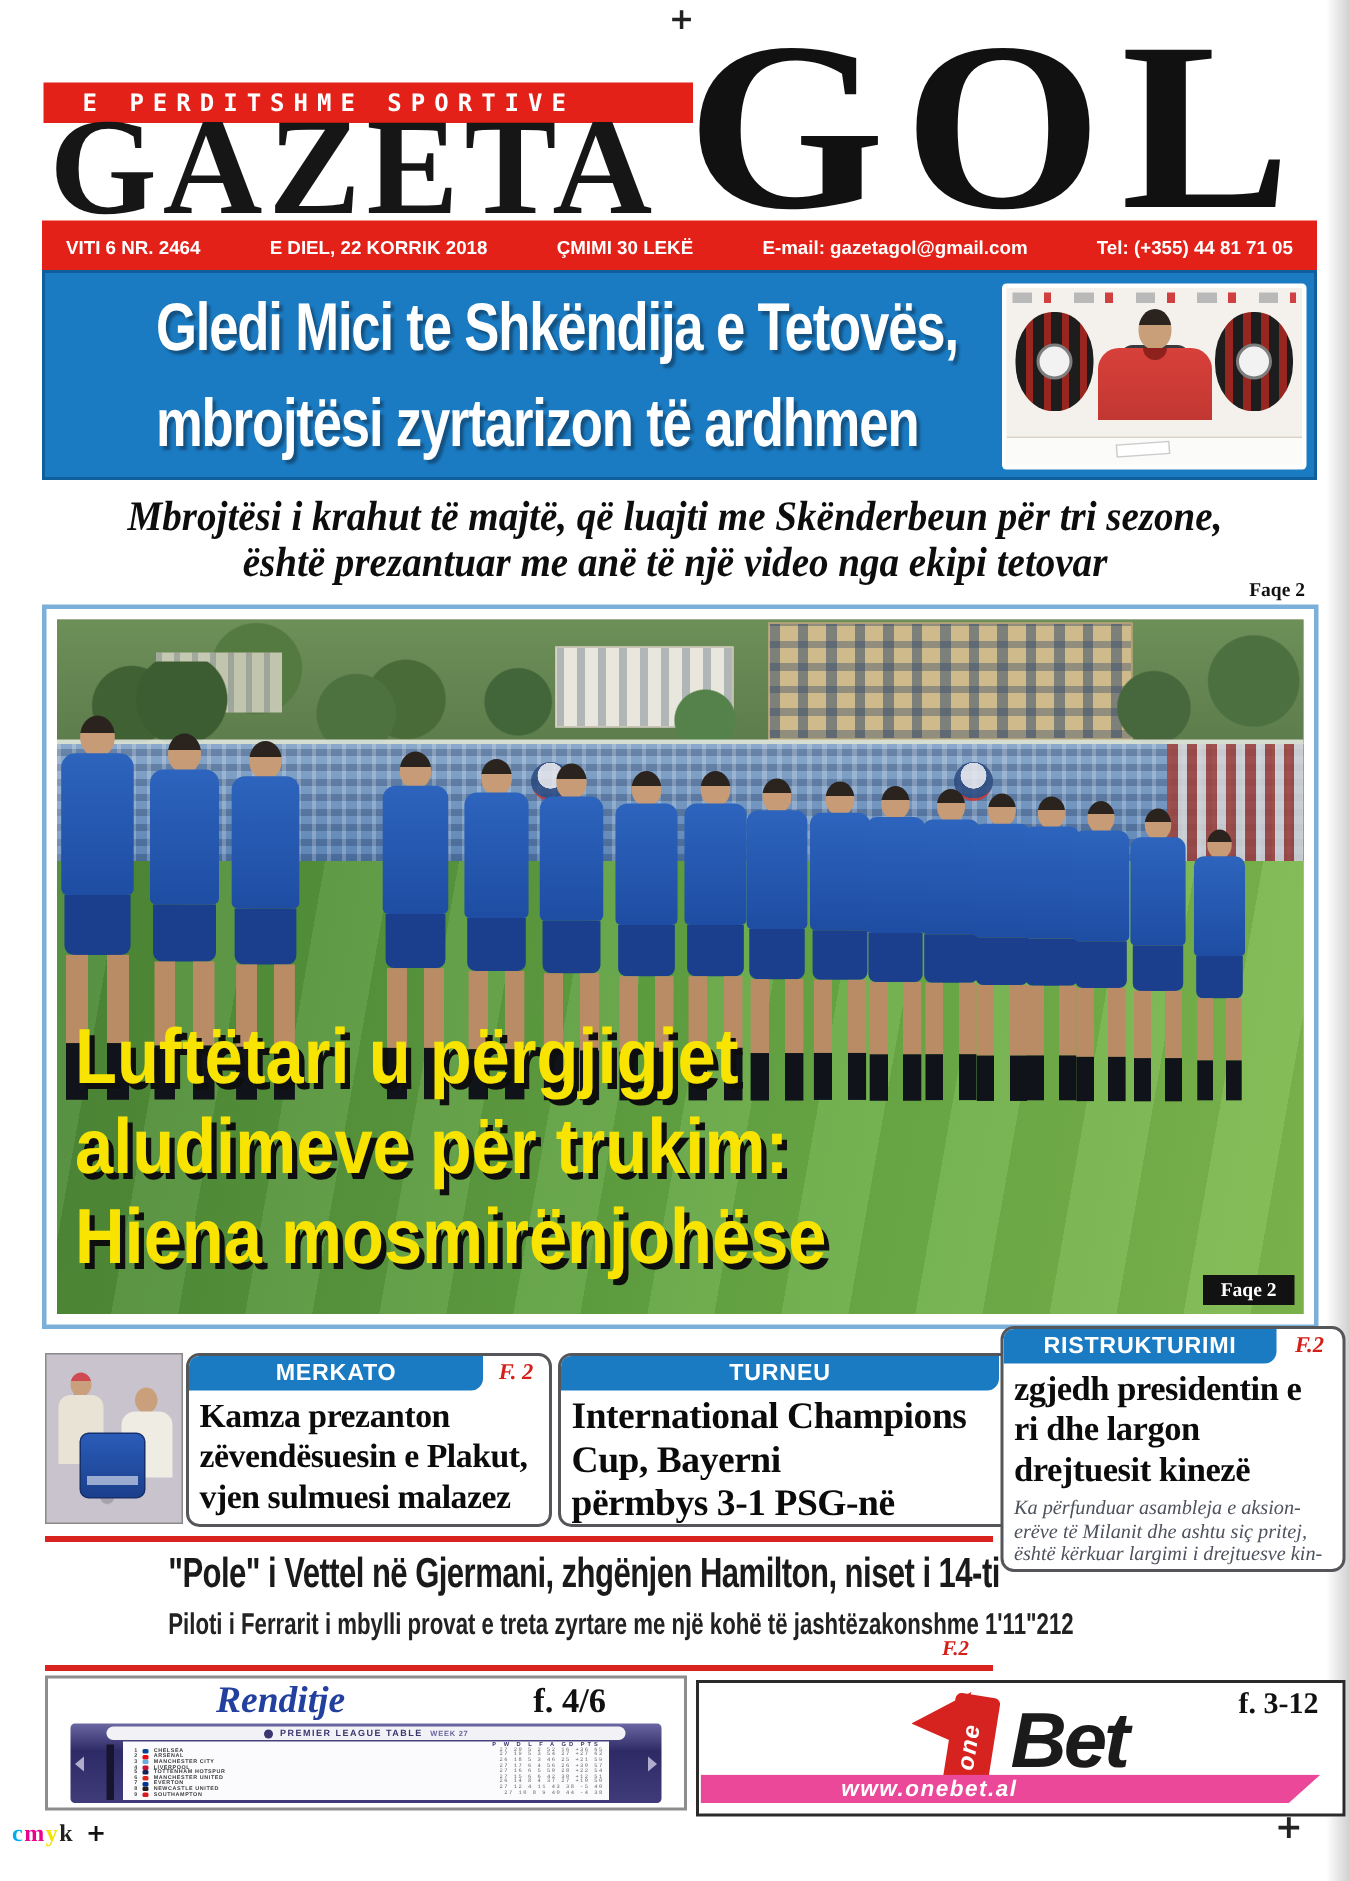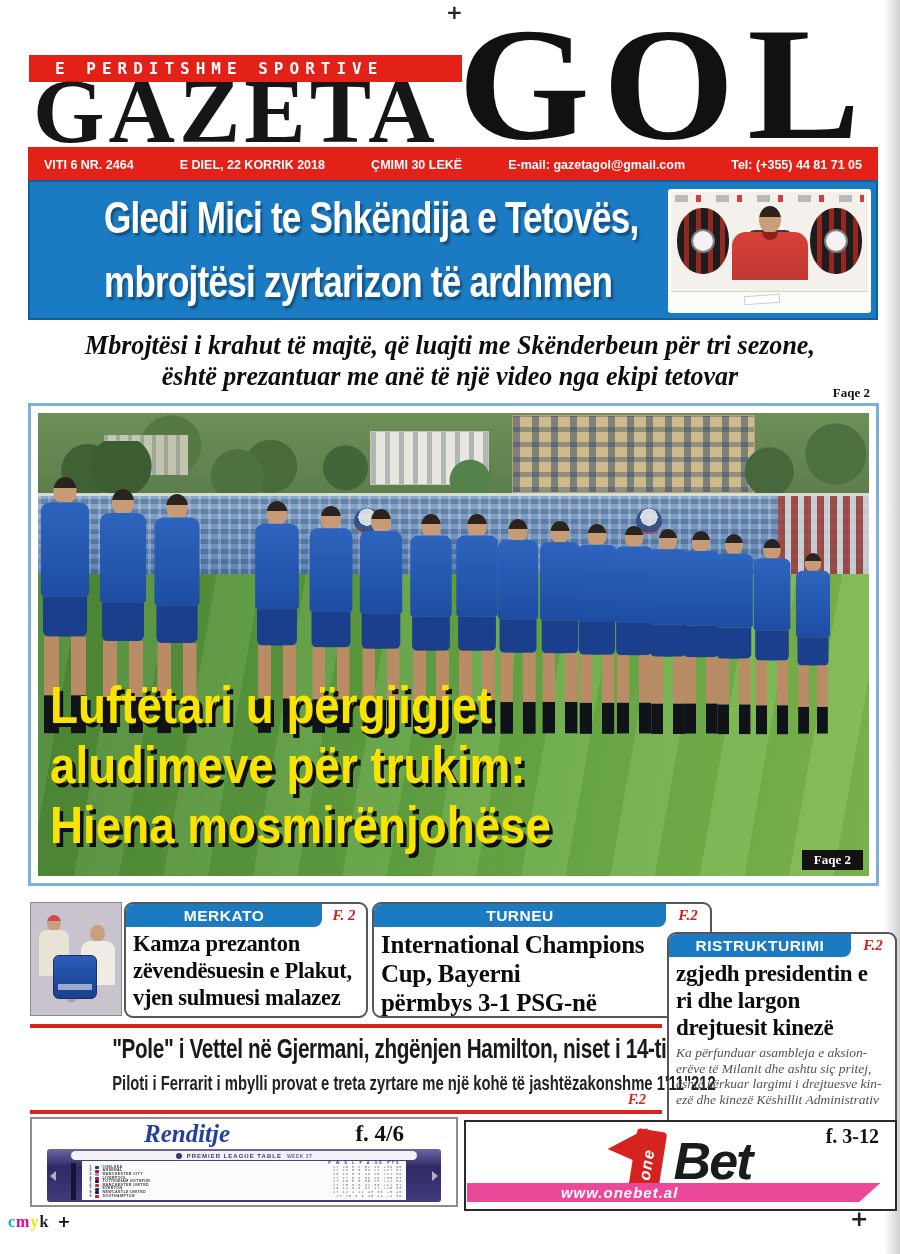--- a/index.html
+++ b/index.html
@@ -131,21 +131,21 @@
      text-align:center;line-height:23px;border-radius:0 0 8px 0;letter-spacing:.5px;}
   .section-ref{width:44px;text-align:center;color:#d42019;
      font:bold italic 15px "Liberation Serif",serif;line-height:23px;}
   .section-headline{font-family:"Liberation Serif",serif;font-weight:bold;color:#0b0b0b;
      padding:3px 7px 0;letter-spacing:-0.3px;}
   .section-headline div{white-space:nowrap;}
   .merkato-box{left:124px;top:902px;width:244px;height:116px;}
   .merkato-box .section-headline{font-size:22.5px;line-height:27px;}
   .turneu-box{left:372px;top:902px;width:340px;height:116px;}
   .turneu-box .section-headline{font-size:25px;line-height:29px;}
-  .rist-box{left:667px;top:932px;width:230px;height:210px;}
+  .rist-box{left:667px;top:884px;width:230px;height:164px;}
   .rist-box .section-headline{font-size:23px;line-height:27px;}
   .section-body{font:italic 13.5px "Liberation Serif",serif;color:#4d525c;
      line-height:15.5px;padding:4px 7px 0;}
   .section-body div{white-space:nowrap;}
 
   
   .merkato-photo{left:30px;top:902px;width:92px;height:114px;border:1px solid #8a8a8a;
      background:#c8c3cd;overflow:hidden;box-sizing:border-box;
      background-image:radial-gradient(circle at 25% 25%,rgba(90,80,100,.35) 0 4px,transparent 5px),
        radial-gradient(circle at 70% 55%,rgba(90,80,100,.3) 0 4px,transparent 5px),

